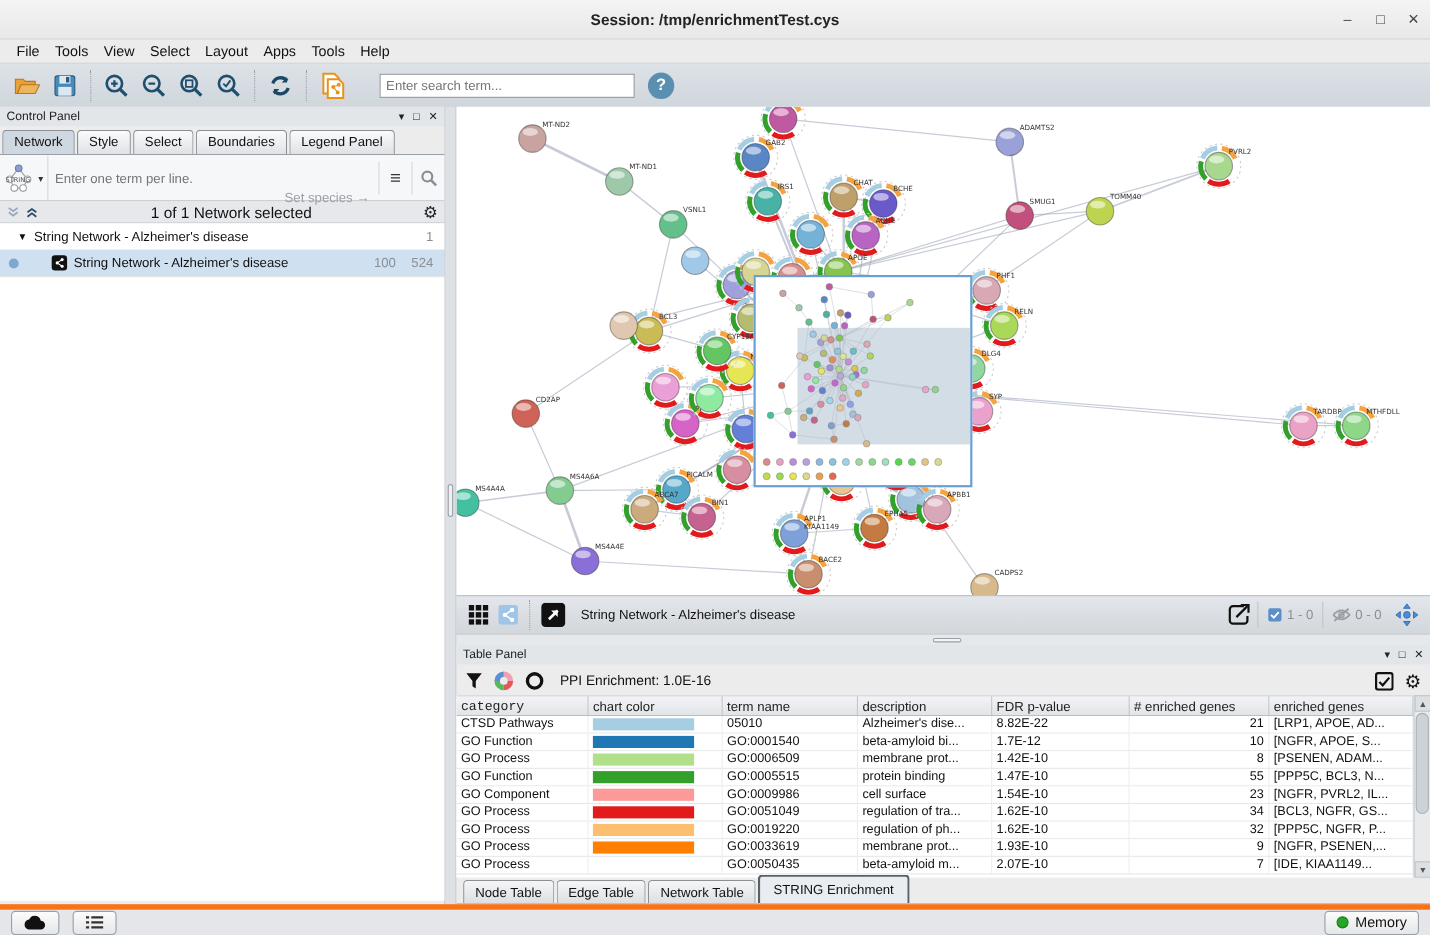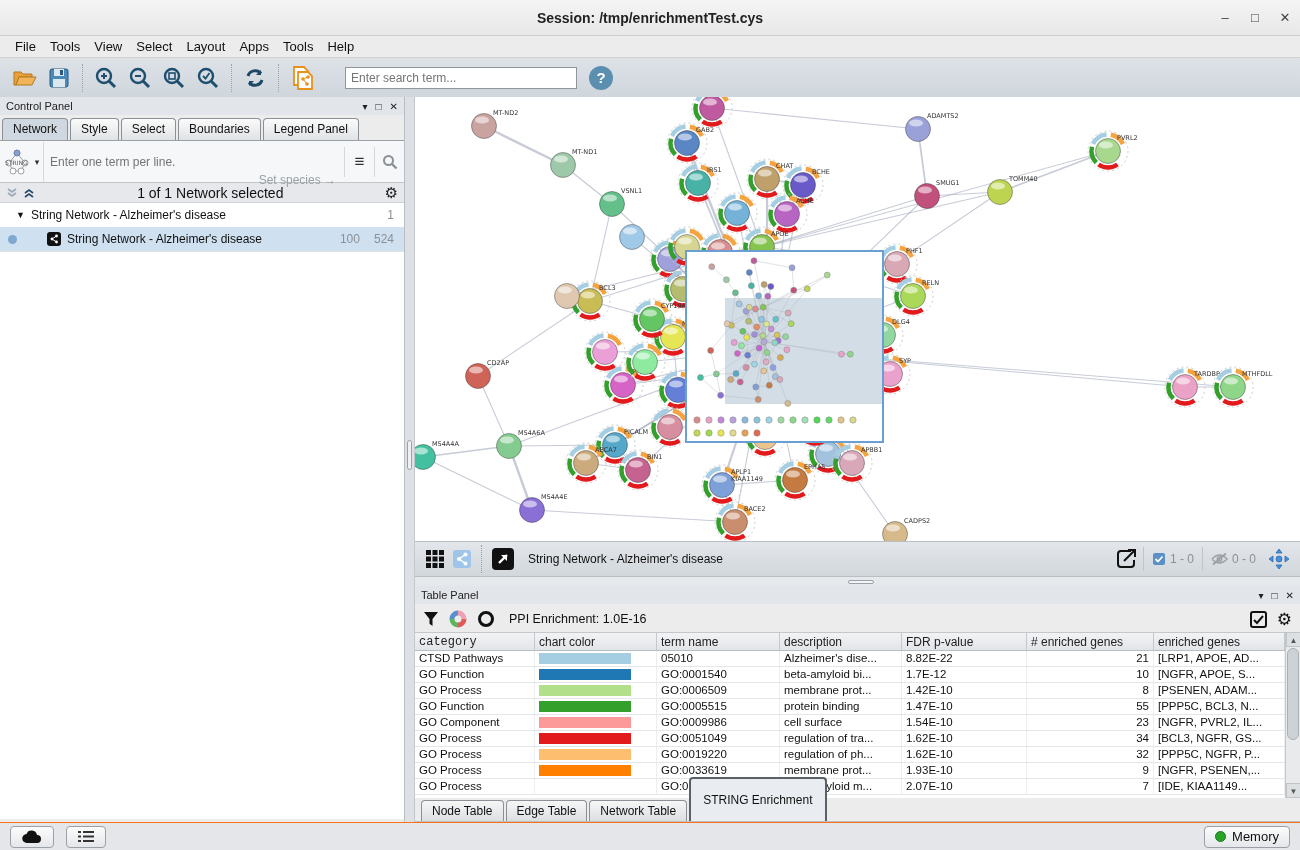--- a/index.html
+++ b/index.html
@@ -59,22 +59,22 @@
   .th { font-size:12px; color:#222; padding:2px 4px; border-right:1px solid #c4c8cc; overflow:hidden; white-space:nowrap; }
   .trow { display:flex; height:16px; border-bottom:1px solid #e4e6e8; background:#fff; }
   .td { font-size:11.5px; color:#111; padding:1px 4px; border-right:1px solid #eceef0; overflow:hidden; white-space:nowrap; }
   .swatch { height:11px; margin-top:1px; width:92px; }
   #tbl-scroll { left:870px; top:46px; width:15px; height:166px; background:#e8eaec; border-left:1px solid #c4c8cc; }
   .scr-arrow { width:15px; height:15px; font-size:8px; text-align:center; line-height:15px; color:#555; background:#dde0e3; border:1px solid #c0c4c8; }
   #scr-thumb { left:1px; top:16px; width:12px; height:92px; background:#cdd2d7; border:1px solid #aab0b6; border-radius:6px; }
   
   #bottom-tabs { left:415px; top:798px; width:885px; height:24px; background:#ececec; border-bottom:1px solid #b8bec4; display:flex; align-items:flex-end; padding-left:6px; }
   .btab { border:1px solid #8a9096; border-bottom:none; border-radius:4px 4px 0 0; padding:3px 10px; font-size:12px; background:linear-gradient(#f6f6f6,#dcdfe2); margin-right:2px; color:#111; }
-  .btab.active { background:#e9edf1; border-width:2px; border-color:#5a6066; padding:14px 12px; }
-  #status-bar { left:0; top:822px; width:1300px; height:28px; background:#e4e6e9; border-top:1px solid #f97316; display:flex; align-items:center; padding:0 10px; gap:12px; }
+  .btab.active { background:#e9edf1; border-width:2px; border-color:#5a6066; padding:5px 12px; }
+  #status-bar { left:0; top:822px; width:1300px; height:28px; background:#e4e6e9; border-top:5px solid #f97316; display:flex; align-items:center; padding:0 10px; gap:12px; }
   .st-btn { height:22px; border:1px solid #9aa0a6; border-radius:4px; background:linear-gradient(#fcfcfc,#e4e6e9); display:flex; align-items:center; justify-content:center; padding:0 10px; font-size:13px; color:#111; }
   #memory-btn { margin-left:auto; gap:6px; }
   #mem-dot { width:11px; height:11px; border-radius:50%; background:#28a428; border:1px solid #1d7a1d; }
   svg text { font-family:"DejaVu Sans",sans-serif; }
 </style>
 </head>
 <body>
 
 <div id="titlebar" class="abs">
   <div id="title-text">Session: /tmp/enrichmentTest.cys</div>

